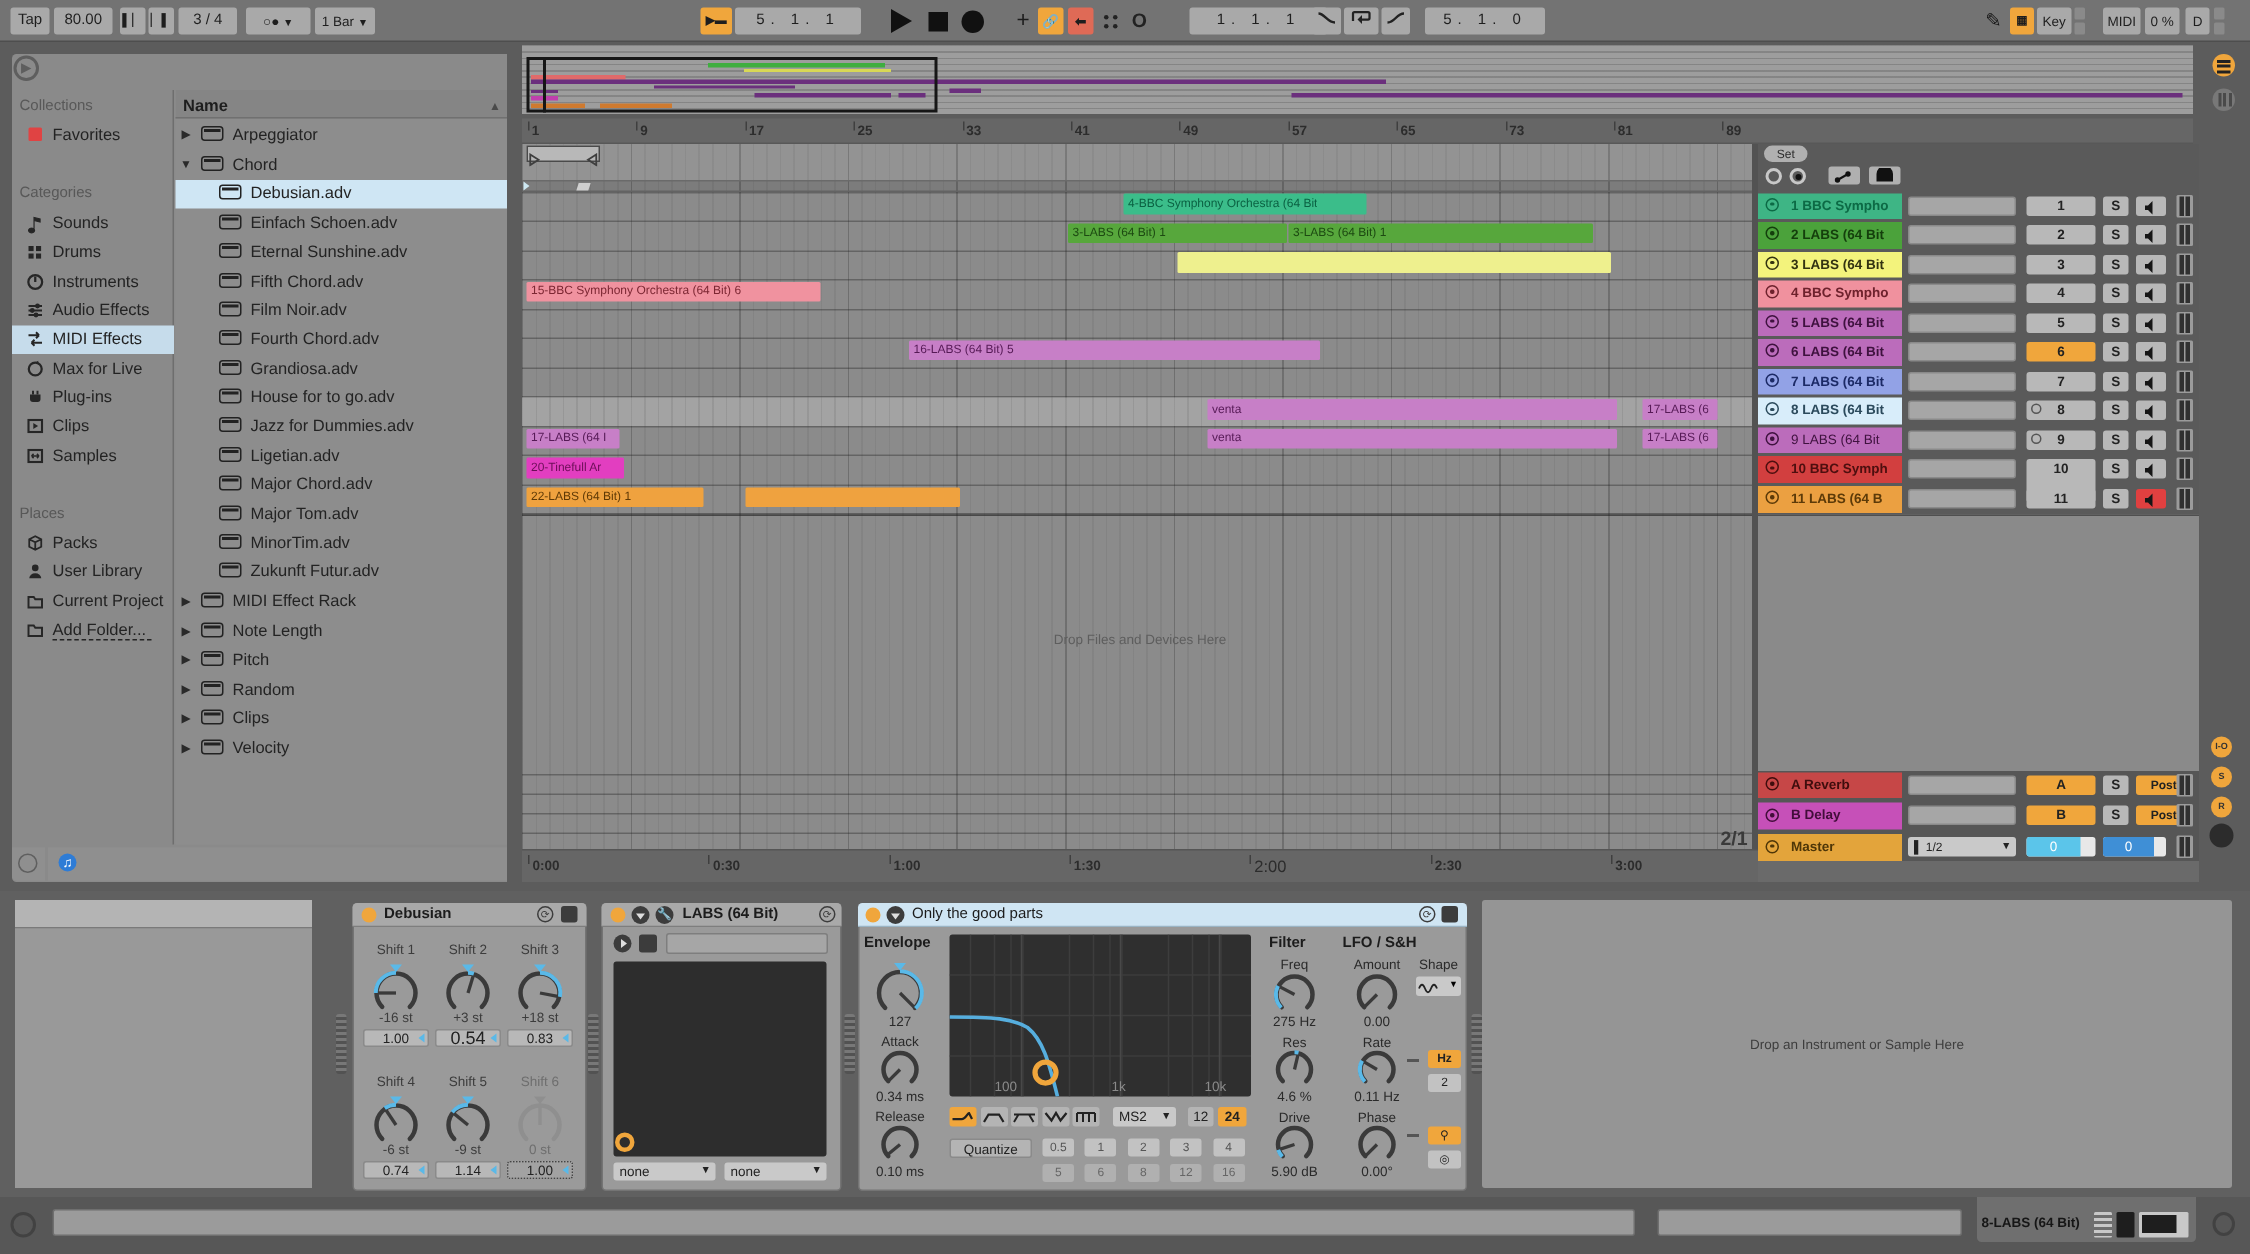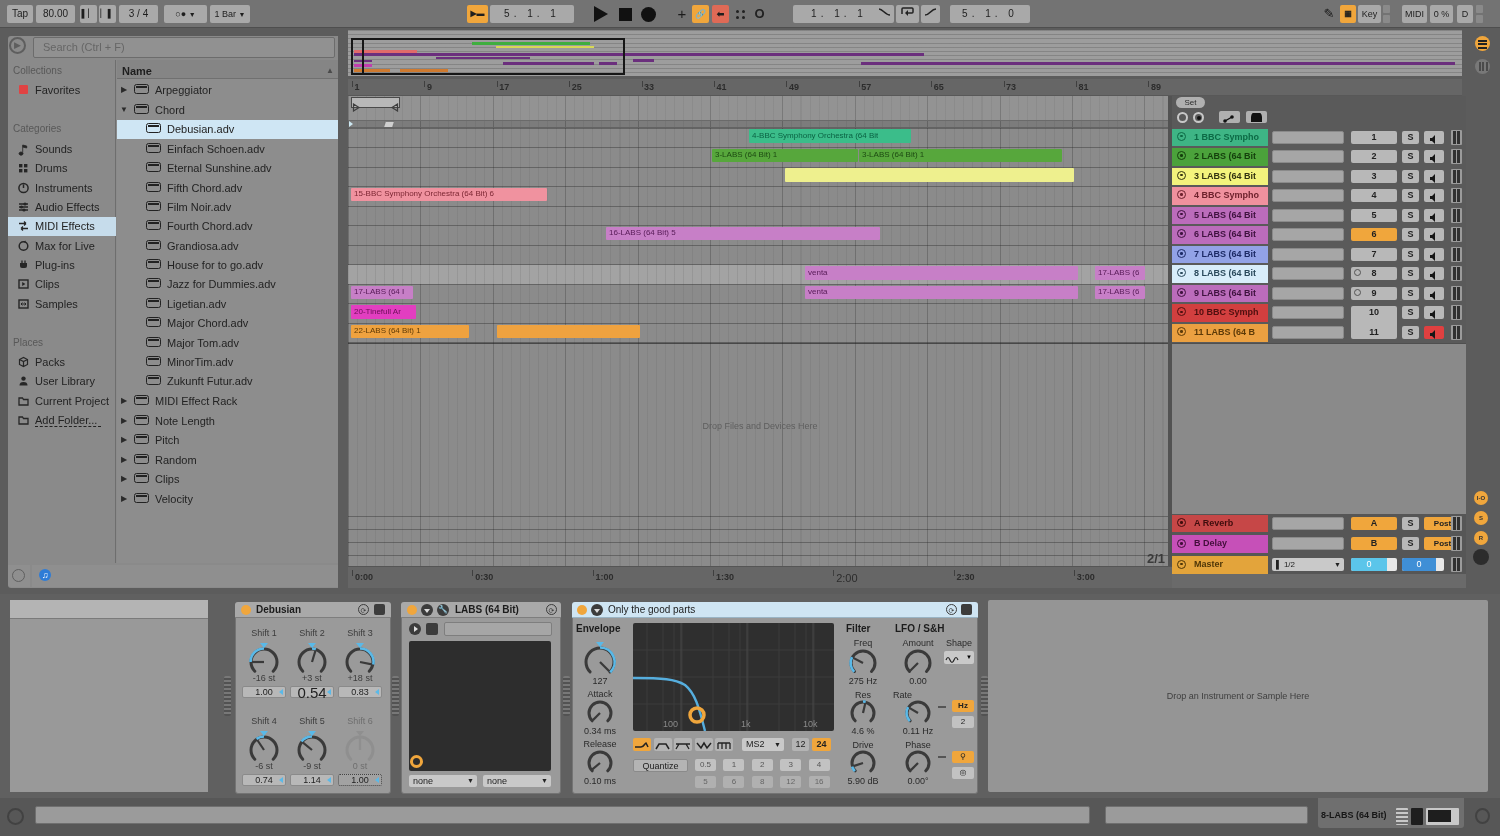--- a/index.html
+++ b/index.html
@@ -48,21 +48,20 @@
 <div class="a" style="left:1358px;top:5px;width:23px;height:18px;background:#a9a9a9;border-radius:2px;color:#1e1e1e;font-size:9px;line-height:18px;text-align:center;">Key</div>
 <div class="a" style="left:1383px;top:5px;width:7px;height:8px;background:#8a8a8a;border-radius:1px"></div>
 <div class="a" style="left:1383px;top:15px;width:7px;height:8px;background:#8a8a8a;border-radius:1px"></div>
 <div class="a" style="left:1402px;top:5px;width:25px;height:18px;background:#a9a9a9;border-radius:2px;color:#1e1e1e;font-size:9px;line-height:18px;text-align:center;">MIDI</div>
 <div class="a" style="left:1430px;top:5px;width:23px;height:18px;background:#a9a9a9;border-radius:2px;color:#1e1e1e;font-size:9px;line-height:18px;text-align:center;">0 %</div>
 <div class="a" style="left:1457px;top:5px;width:16px;height:18px;background:#a9a9a9;border-radius:2px;color:#1e1e1e;font-size:9px;line-height:18px;text-align:center;">D</div>
 <div class="a" style="left:1476px;top:5px;width:7px;height:8px;background:#8a8a8a;border-radius:1px"></div>
 <div class="a" style="left:1476px;top:15px;width:7px;height:8px;background:#8a8a8a;border-radius:1px"></div>
 <div class="a" style="left:8px;top:36px;width:330px;height:552px;background:#8a8a8a;border-radius:3px 0 0 3px"></div>
 <div class="a" style="left:9px;top:37px;width:17px;height:17px;border:2px solid #5e5e5e;border-radius:50%;color:#5e5e5e;font-size:9px;line-height:13px;text-align:center">▶</div>
-<div class="a" style="left:33px;top:37px;width:302px;height:21px;background:#919191;border:1px solid #6c6c6c;border-radius:2px;color:#666;font-size:11px;line-height:19px;padding-left:9px">Search (Ctrl + F)</div>
 <div class="a" style="left:8px;top:60px;width:108px;height:503px;background:#8a8a8a;border-right:1px solid #6e6e6e"></div>
 <div class="a" style="left:117px;top:60px;width:221px;height:503px;background:#8d8d8d"></div>
 <div class="a" style="left:8px;top:217px;width:108px;height:19px;background:#c6dcEB"></div>
 <div class="a" style="left:13px;top:65px;width:100px;height:13px;color:#585858;font-size:10px">Collections</div>
 <div class="a" style="left:19px;top:85px;width:9px;height:9px;background:#e04343;border-radius:1px"></div>
 <div class="a t" style="left:35px;top:84px;width:80px;height:13px;color:#232323;font-size:11px;">Favorites</div>
 <div class="a" style="left:13px;top:123px;width:100px;height:13px;color:#585858;font-size:10px">Categories</div>
 <svg class="a" style="left:17px;top:142px" width="13" height="14" viewBox="0 0 13 14">
       <path d="M4 10 a2 1.6 0 1 0 0.1 0 M5.7 10.5 V3 l4 1 v2 l-4 -1" fill="#262626" stroke="#262626" stroke-width="0.8"></path>
     </svg>
@@ -493,21 +492,21 @@
         <path d="M2 4 h2 l3-3 v9 l-3-3 h-2 Z" fill="#161616"></path>
       </svg></div>
 <div class="a" style="left:1451px;top:266.35px;width:11px;height:15px;background:#9b9b9b;border-radius:1px">
       <div style="position:absolute;left:2px;top:1px;width:3px;height:13px;background:#303030"></div>
       <div style="position:absolute;left:6px;top:1px;width:3px;height:13px;background:#303030"></div>
     </div>
 <div class="a" style="left:1172px;top:284.9px;width:96px;height:17.55px;background:#bb6cbb"></div>
 <div class="a" style="left:1177px;top:287.9px;width:9px;height:9px;border:1.6px solid #3f123f;border-radius:50%">
       <div style="position:absolute;left:2.2px;top:2.2px;width:2.6px;height:2.6px;background:#3f123f;border-radius:50%"></div>
     </div>
-<div class="a t" style="left:1194px;top:287.9px;width:72px;height:12px;color:#3f123f;font-size:9px;font-weight:bold">9 LABS (64 Bit</div>
+<div class="a t" style="left:1194px;top:287.9px;width:72px;height:12px;color:#3f123f;font-size:9px;font-weight:normal">9 LABS (64 Bit</div>
 <div class="a" style="left:1272px;top:286.9px;width:72px;height:13px;background:#a6a6a6;border:1px solid #8a8a8a;border-radius:2px"></div>
 <div class="a" style="left:1351px;top:286.9px;width:46px;height:13px;background:#b8b8b8;border-radius:2px;color:#222;font-size:9px;line-height:13px;text-align:center;font-weight:bold"><div style="position:absolute;left:3px;top:2px;width:5px;height:5px;border:1px solid #555;border-radius:50%"></div>9</div>
 <div class="a" style="left:1402px;top:286.9px;width:17px;height:13px;background:#b8b8b8;border-radius:2px;color:#222;font-size:9px;line-height:13px;text-align:center;font-weight:bold">S</div>
 <div class="a" style="left:1424px;top:286.9px;width:20px;height:13px;background:#b8b8b8;border-radius:2px;text-align:center"><svg width="12" height="11" style="margin-top:1px">
         <path d="M2 4 h2 l3-3 v9 l-3-3 h-2 Z" fill="#161616"></path>
       </svg></div>
 <div class="a" style="left:1451px;top:285.9px;width:11px;height:15px;background:#9b9b9b;border-radius:1px">
       <div style="position:absolute;left:2px;top:1px;width:3px;height:13px;background:#303030"></div>
       <div style="position:absolute;left:6px;top:1px;width:3px;height:13px;background:#303030"></div>
     </div>
@@ -620,21 +619,21 @@
 <div class="a" style="left:240px;top:673px;width:48px;height:10px;color:#3c3c3c;font-size:9px;text-align:center">-16 st</div>
 <div class="a" style="left:242px;top:686px;width:44px;height:12px;background:#b8b8b8;border:1px solid #8a8a8a;border-radius:2px;color:#222;font-size:9px;line-height:11px;text-align:center">1.00 <span style="position:absolute;right:2px;top:2px;width:0;height:0;border-right:4px solid #5ab9e8;border-top:3.5px solid transparent;border-bottom:3.5px solid transparent"></span></div>
 <div class="a" style="left:288px;top:628px;width:48px;height:11px;color:#3c3c3c;font-size:9px;text-align:center">Shift 2</div>
 <svg class="a" style="left:292px;top:640px" width="40" height="40" viewBox="0 0 40 40">
       <path d="M10.8 31.2 A13 13 0 1 1 29.2 31.2" stroke="#3a3a3a" stroke-width="3" fill="none" stroke-linecap="round"></path>
       <line x1="20" y1="22" x2="23.5" y2="10.5" stroke="#3a3a3a" stroke-width="2.2"></line>
       <path d="M20.0 8.5 A13.5 13.5 0 0 1 23.9 9.1" stroke="#5ab9e8" stroke-width="2.6" fill="none"></path>
       <path d="M16 3 L24 3 L20 8 Z" fill="#5ab9e8"></path>
     </svg>
 <div class="a" style="left:288px;top:673px;width:48px;height:10px;color:#3c3c3c;font-size:9px;text-align:center">+3 st</div>
-<div class="a" style="left:290px;top:686px;width:44px;height:12px;background:#b8b8b8;border:1px solid #8a8a8a;border-radius:2px;color:#222;font-size:15px;line-height:11px;text-align:center">0.54 <span style="position:absolute;right:2px;top:2px;width:0;height:0;border-right:4px solid #5ab9e8;border-top:3.5px solid transparent;border-bottom:3.5px solid transparent"></span></div>
+<div class="a" style="left:290px;top:686px;width:44px;height:12px;background:#b8b8b8;border:1px solid #8a8a8a;border-radius:2px;color:#222;font-size:12px;line-height:11px;text-align:center">0.54 <span style="position:absolute;right:2px;top:2px;width:0;height:0;border-right:4px solid #5ab9e8;border-top:3.5px solid transparent;border-bottom:3.5px solid transparent"></span></div>
 <div class="a" style="left:336px;top:628px;width:48px;height:11px;color:#3c3c3c;font-size:9px;text-align:center">Shift 3</div>
 <svg class="a" style="left:340px;top:640px" width="40" height="40" viewBox="0 0 40 40">
       <path d="M10.8 31.2 A13 13 0 1 1 29.2 31.2" stroke="#3a3a3a" stroke-width="3" fill="none" stroke-linecap="round"></path>
       <line x1="20" y1="22" x2="31.8" y2="24.3" stroke="#3a3a3a" stroke-width="2.2"></line>
       <path d="M20.0 8.5 A13.5 13.5 0 0 1 33.3 24.6" stroke="#5ab9e8" stroke-width="2.6" fill="none"></path>
       <path d="M16 3 L24 3 L20 8 Z" fill="#5ab9e8"></path>
     </svg>
 <div class="a" style="left:336px;top:673px;width:48px;height:10px;color:#3c3c3c;font-size:9px;text-align:center">+18 st</div>
 <div class="a" style="left:338px;top:686px;width:44px;height:12px;background:#b8b8b8;border:1px solid #8a8a8a;border-radius:2px;color:#222;font-size:9px;line-height:11px;text-align:center">0.83 <span style="position:absolute;right:2px;top:2px;width:0;height:0;border-right:4px solid #5ab9e8;border-top:3.5px solid transparent;border-bottom:3.5px solid transparent"></span></div>
 <div class="a" style="left:240px;top:716px;width:48px;height:11px;color:#3c3c3c;font-size:9px;text-align:center">Shift 4</div>
@@ -794,21 +793,21 @@
 <div class="a" style="left:893px;top:638px;width:50px;height:10px;color:#2a2a2a;font-size:9px;text-align:center">Amount</div>
 <svg class="a" style="left:896px;top:648px" width="44" height="30" viewBox="0 0 44 30">
       <path d="M13.5 23.5 A12 12 0 1 1 30.5 23.5" stroke="#3a3a3a" stroke-width="3" fill="none" stroke-linecap="round"></path>
       <line x1="22" y1="15" x2="14.2" y2="22.8" stroke="#3a3a3a" stroke-width="2.2"></line>
     </svg>
 <div class="a" style="left:893px;top:676px;width:50px;height:10px;color:#2a2a2a;font-size:9px;text-align:center">0.00</div>
 <div class="a" style="left:941px;top:638px;width:36px;height:10px;color:#2a2a2a;font-size:9px;text-align:center">Shape</div>
 <div class="a" style="left:944px;top:651px;width:30px;height:13px;background:#c9c9c9;border-radius:2px"><svg width="20" height="13">
         <path d="M2 8 q2 -5 4 0 q2 5 4 0 q2 -5 4 0" stroke="#222" stroke-width="1.2" fill="none"></path>
       </svg><span style="position:absolute;right:2px;top:3px;font-size:6px">▼</span></div>
-<div class="a" style="left:893px;top:690px;width:50px;height:10px;color:#2a2a2a;font-size:9px;text-align:left">Rate</div>
+<div class="a" style="left:893px;top:690px;width:50px;height:10px;color:#2a2a2a;font-size:9px;text-align:center">Rate</div>
 <svg class="a" style="left:896px;top:700px" width="44" height="28" viewBox="0 0 44 28">
       <path d="M14.2 20.8 A11 11 0 1 1 29.8 20.8" stroke="#3a3a3a" stroke-width="3" fill="none" stroke-linecap="round"></path>
       <line x1="22" y1="13" x2="13.4" y2="7.9" stroke="#3a3a3a" stroke-width="2.2"></line>
       <path d="M13.9 21.1 A11.5 11.5 0 0 1 12.1 7.1" stroke="#5ab9e8" stroke-width="2.6" fill="none"></path>
     </svg>
 <div class="a" style="left:891px;top:726px;width:54px;height:10px;color:#2a2a2a;font-size:9px;text-align:center">0.11 Hz</div>
 <div class="a" style="left:938px;top:706px;width:8px;height:2px;background:#555"></div>
 <div class="a" style="left:952px;top:700px;width:22px;height:12px;background:#f0a63c;border-radius:2px;color:#222;font-size:8px;line-height:12px;text-align:center;font-weight:bold">Hz</div>
 <div class="a" style="left:952px;top:716px;width:22px;height:12px;background:#c2c2c2;border-radius:2px;color:#222;font-size:8px;line-height:12px;text-align:center">2</div>
 <div class="a" style="left:893px;top:740px;width:50px;height:10px;color:#2a2a2a;font-size:9px;text-align:center">Phase</div>

